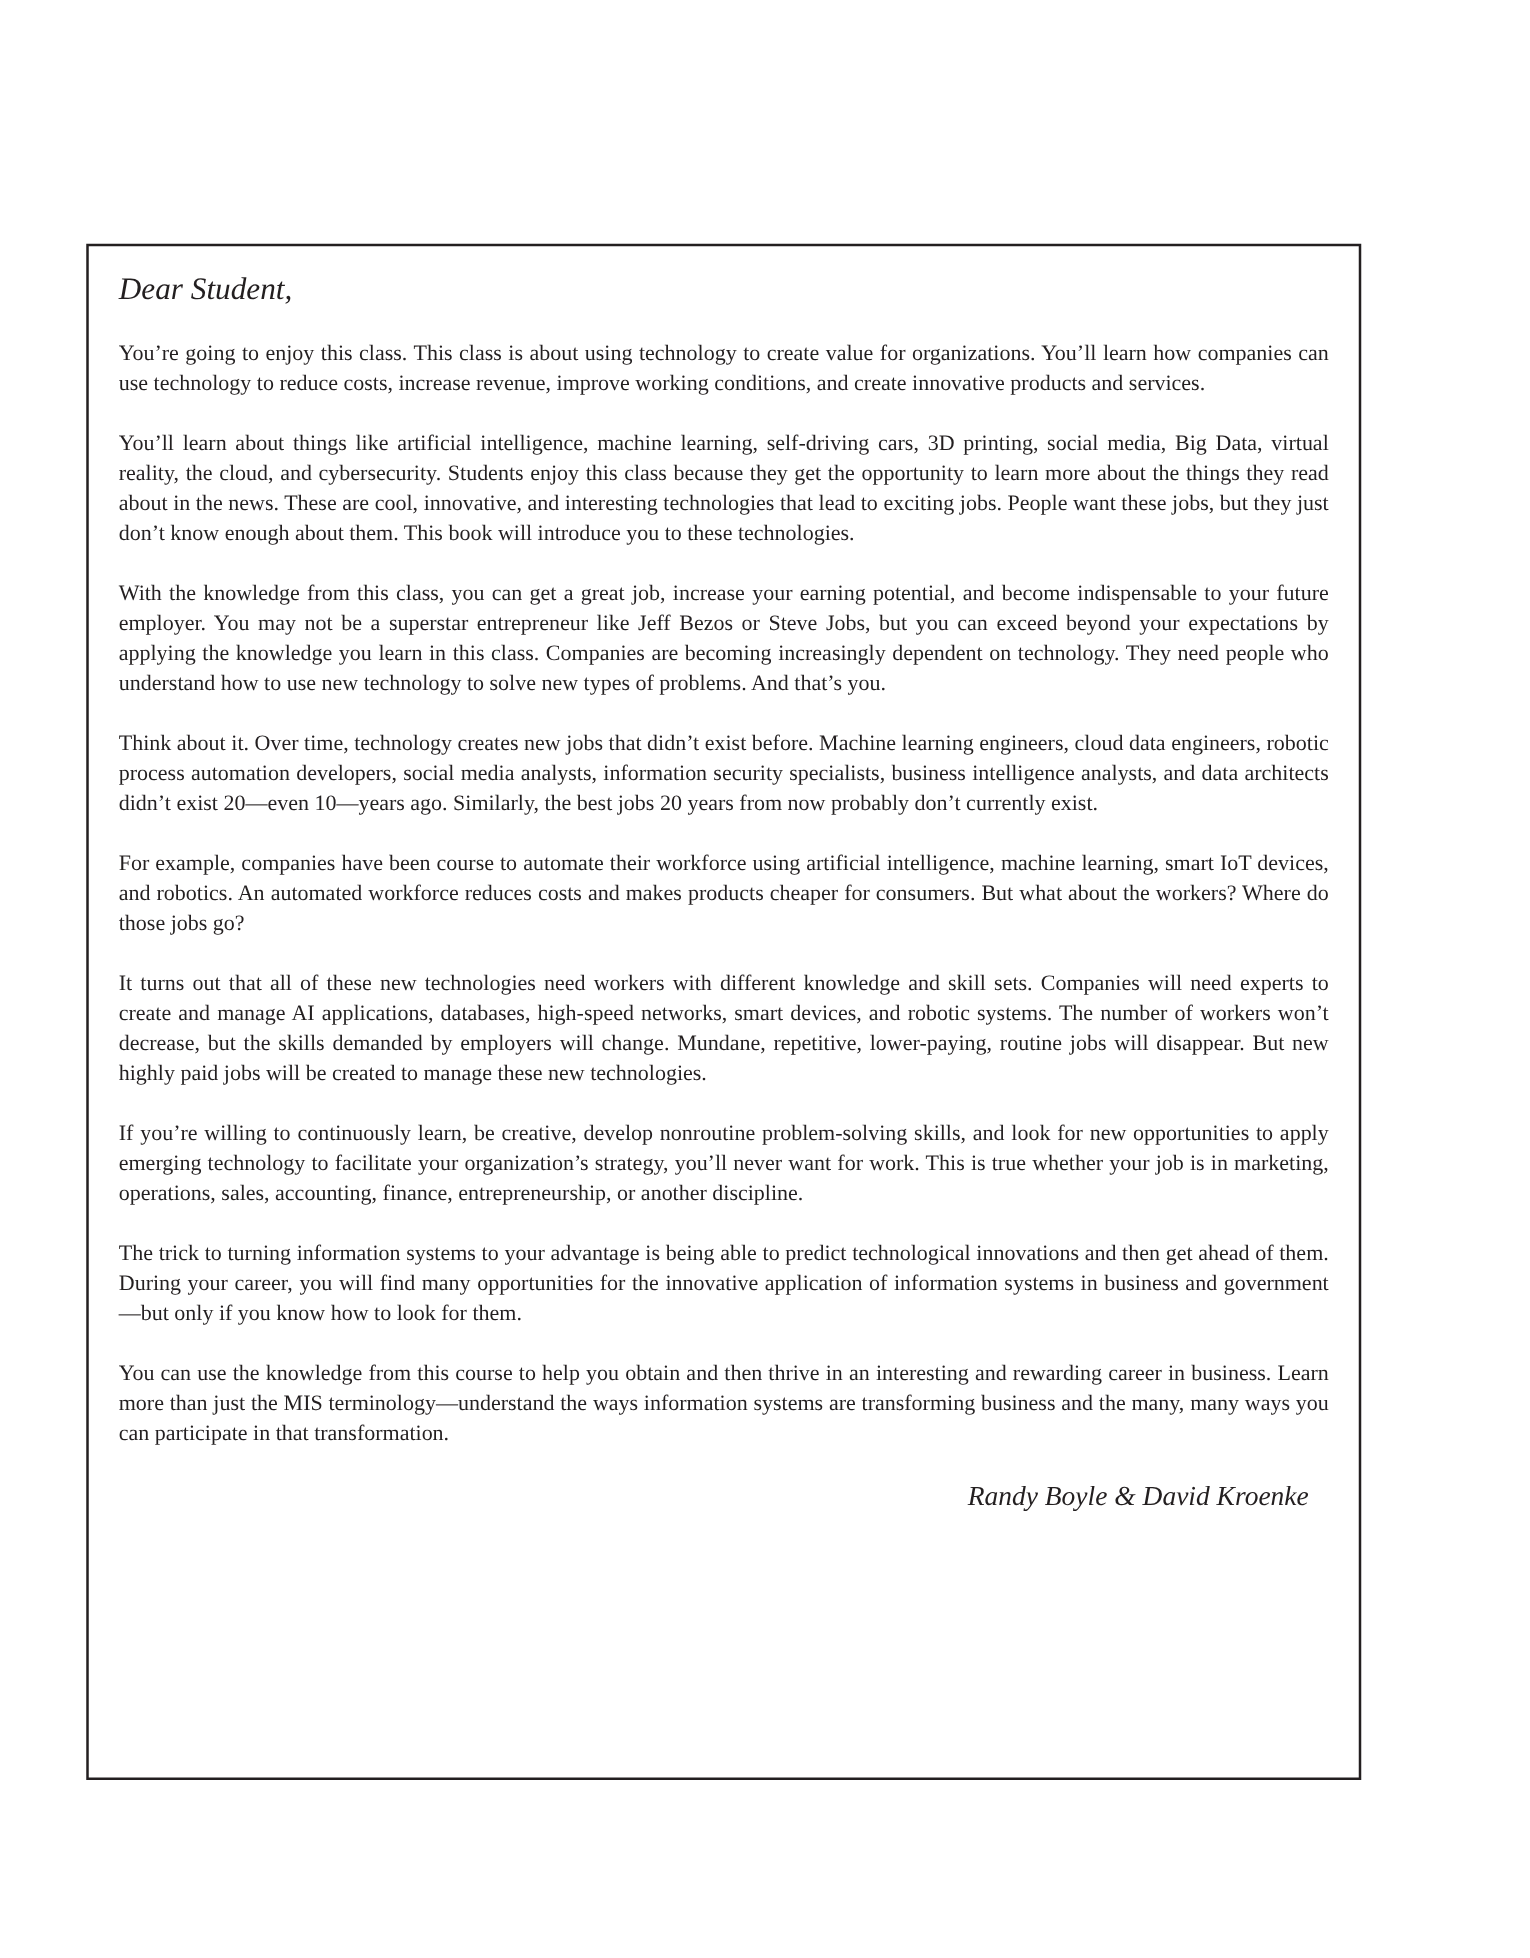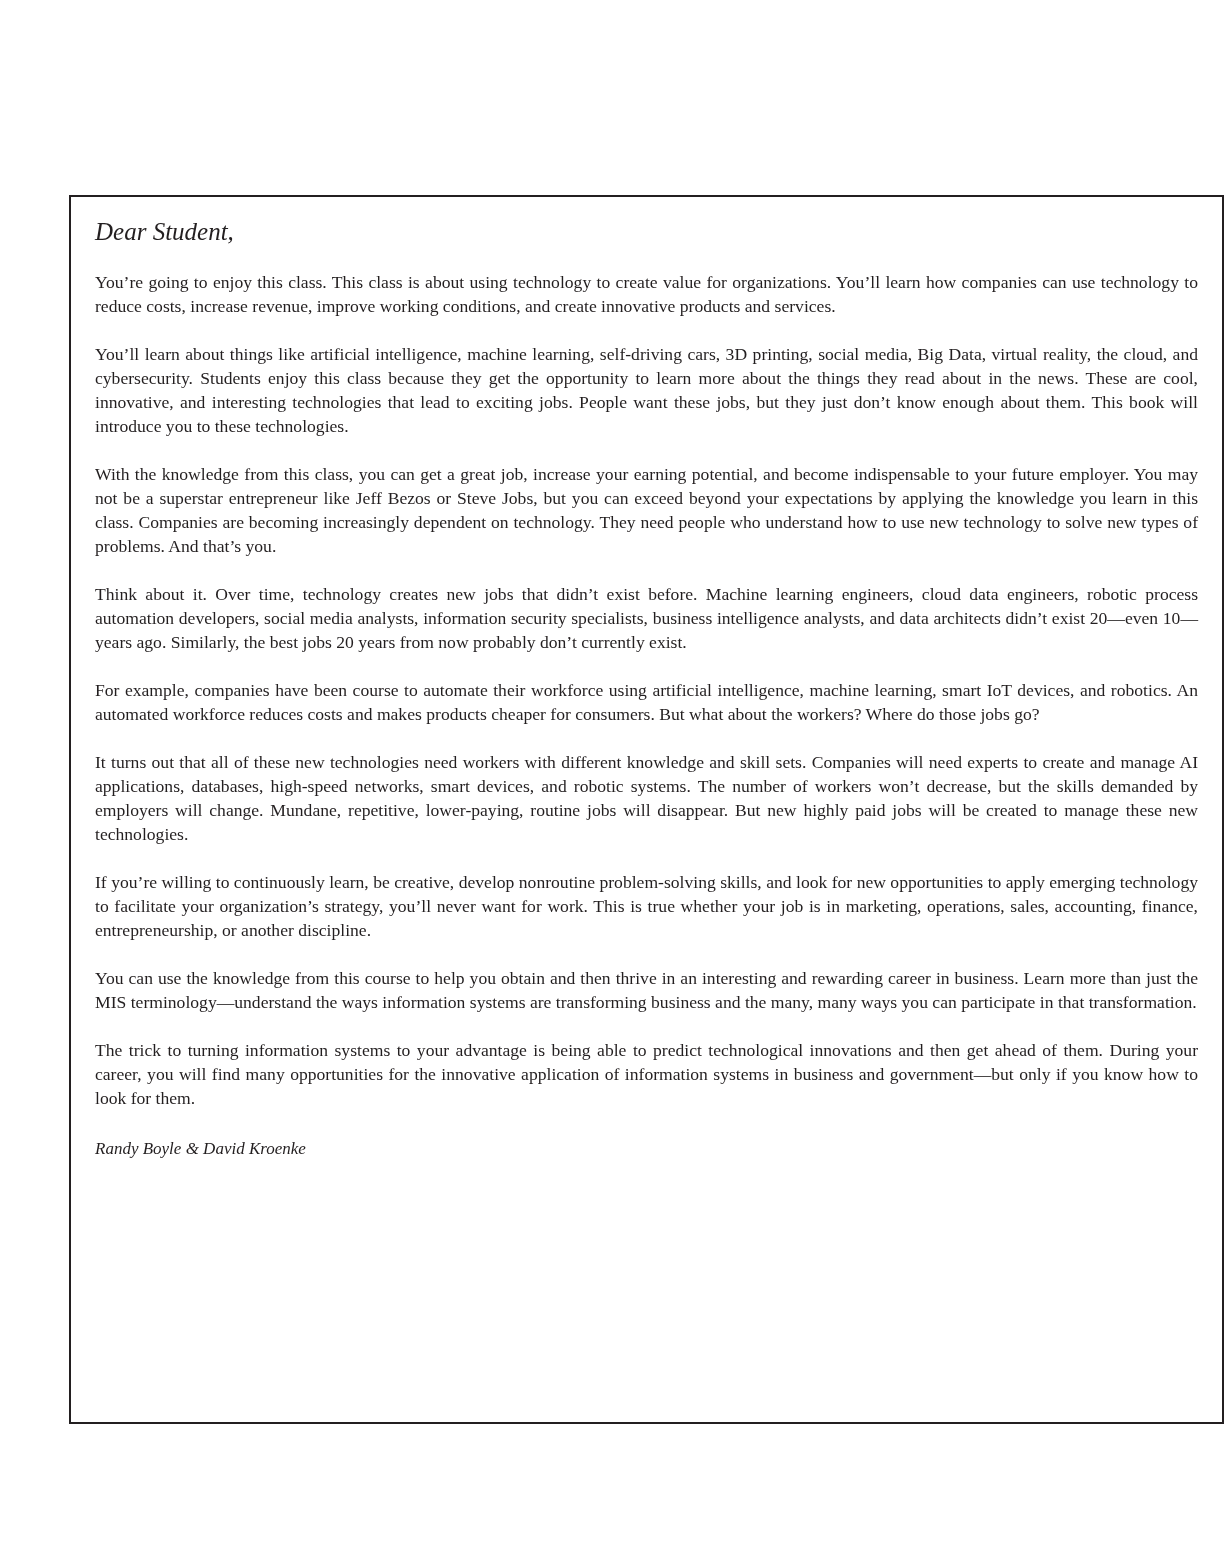--- a/index.html
+++ b/index.html
@@ -10,21 +10,21 @@
     body {
       width: 1224px;
       height: 1566px;
       position: relative;
       overflow: hidden;
     }
     .letter-box {
       position: absolute;
       left: 69px;
       top: 195px;
-      width: 1155px;
+      width: 1020px;
       height: 1229px;
       box-sizing: border-box;
       border: 2px solid #231f20;
       padding: 20px 24px 0 24px;
       font-family: "Liberation Serif", "DejaVu Serif", serif;
       color: #231f20;
     }
     .greeting {
       font-style: italic;
       font-size: 25px;
@@ -33,33 +33,34 @@
     }
     .para {
       font-size: 17.6px;
       line-height: 24px;
       text-align: justify;
       margin: 18px 0 24px 0;
       hyphens: manual;
     }
     .signature {
       font-style: italic;
-      font-size: 17px;
+      font-size: 22px;
       line-height: 30px;
+      text-align: right;
       margin: 21px 16px 0 0;
     }
   </style>
 </head>
 <body>
 
 <div class="letter-box">
   <p class="greeting">Dear Student,</p>
   <p class="para">You’re going to enjoy this class. This class is about using technology to create value for organizations. You’ll learn how companies can use technology to reduce costs, increase revenue, improve working conditions, and create innovative products and services.</p>
   <p class="para">You’ll learn about things like artificial intelligence, machine learning, self-driving cars, 3D printing, social media, Big Data, virtual reality, the cloud, and cybersecurity. Students enjoy this class because they get the opportunity to learn more about the things they read about in the news. These are cool, innovative, and interesting technologies that lead to exciting jobs. People want these jobs, but they just don’t know enough about them. This book will introduce you to these technologies.</p>
   <p class="para">With the knowledge from this class, you can get a great job, increase your earning potential, and become indis­pensable to your future employer. You may not be a superstar entrepreneur like Jeff Bezos or Steve Jobs, but you can exceed beyond your expectations by applying the knowledge you learn in this class. Companies are becoming increasingly dependent on technology. They need people who understand how to use new technology to solve new types of problems. And that’s you.</p>
   <p class="para">Think about it. Over time, technology creates new jobs that didn’t exist before. Machine learning engineers, cloud data engineers, robotic process automation developers, social media analysts, information security specialists, busi­ness intelligence analysts, and data architects didn’t exist 20—even 10—years ago. Similarly, the best jobs 20 years from now probably don’t currently exist.</p>
   <p class="para">For example, companies have been course to automate their workforce using artificial intelligence, machine learn­ing, smart IoT devices, and robotics. An automated workforce reduces costs and makes products cheaper for con­sumers. But what about the workers? Where do those jobs go?</p>
   <p class="para">It turns out that all of these new technologies need workers with different knowledge and skill sets. Companies will need experts to create and manage AI applications, databases, high-speed networks, smart devices, and robotic systems. The number of workers won’t decrease, but the skills demanded by employers will change. Mundane, repetitive, lower-paying, routine jobs will disappear. But new highly paid jobs will be created to manage these new technologies.</p>
   <p class="para">If you’re willing to continuously learn, be creative, develop nonroutine problem-solving skills, and look for new opportunities to apply emerging technology to facilitate your organization’s strategy, you’ll never want for work. This is true whether your job is in marketing, operations, sales, accounting, finance, entrepreneurship, or another discipline.</p>
+  <p class="para">The trick to turning information systems to your advantage is being able to predict technological innovations and then get ahead of them. During your career, you will find many opportunities for the innovative application of infor­mation systems in business and government—but only if you know how to look for them.</p>
   <p class="para">You can use the knowledge from this course to help you obtain and then thrive in an interesting and rewarding career in business. Learn more than just the MIS terminology—understand the ways information systems are transforming business and the many, many ways you can participate in that transformation.</p>
-  <p class="para">The trick to turning information systems to your advantage is being able to predict technological innovations and then get ahead of them. During your career, you will find many opportunities for the innovative application of infor­mation systems in business and government—but only if you know how to look for them.</p>
   <p class="signature">Randy Boyle &amp; David Kroenke</p>
 </div>
 
 </body></html>

